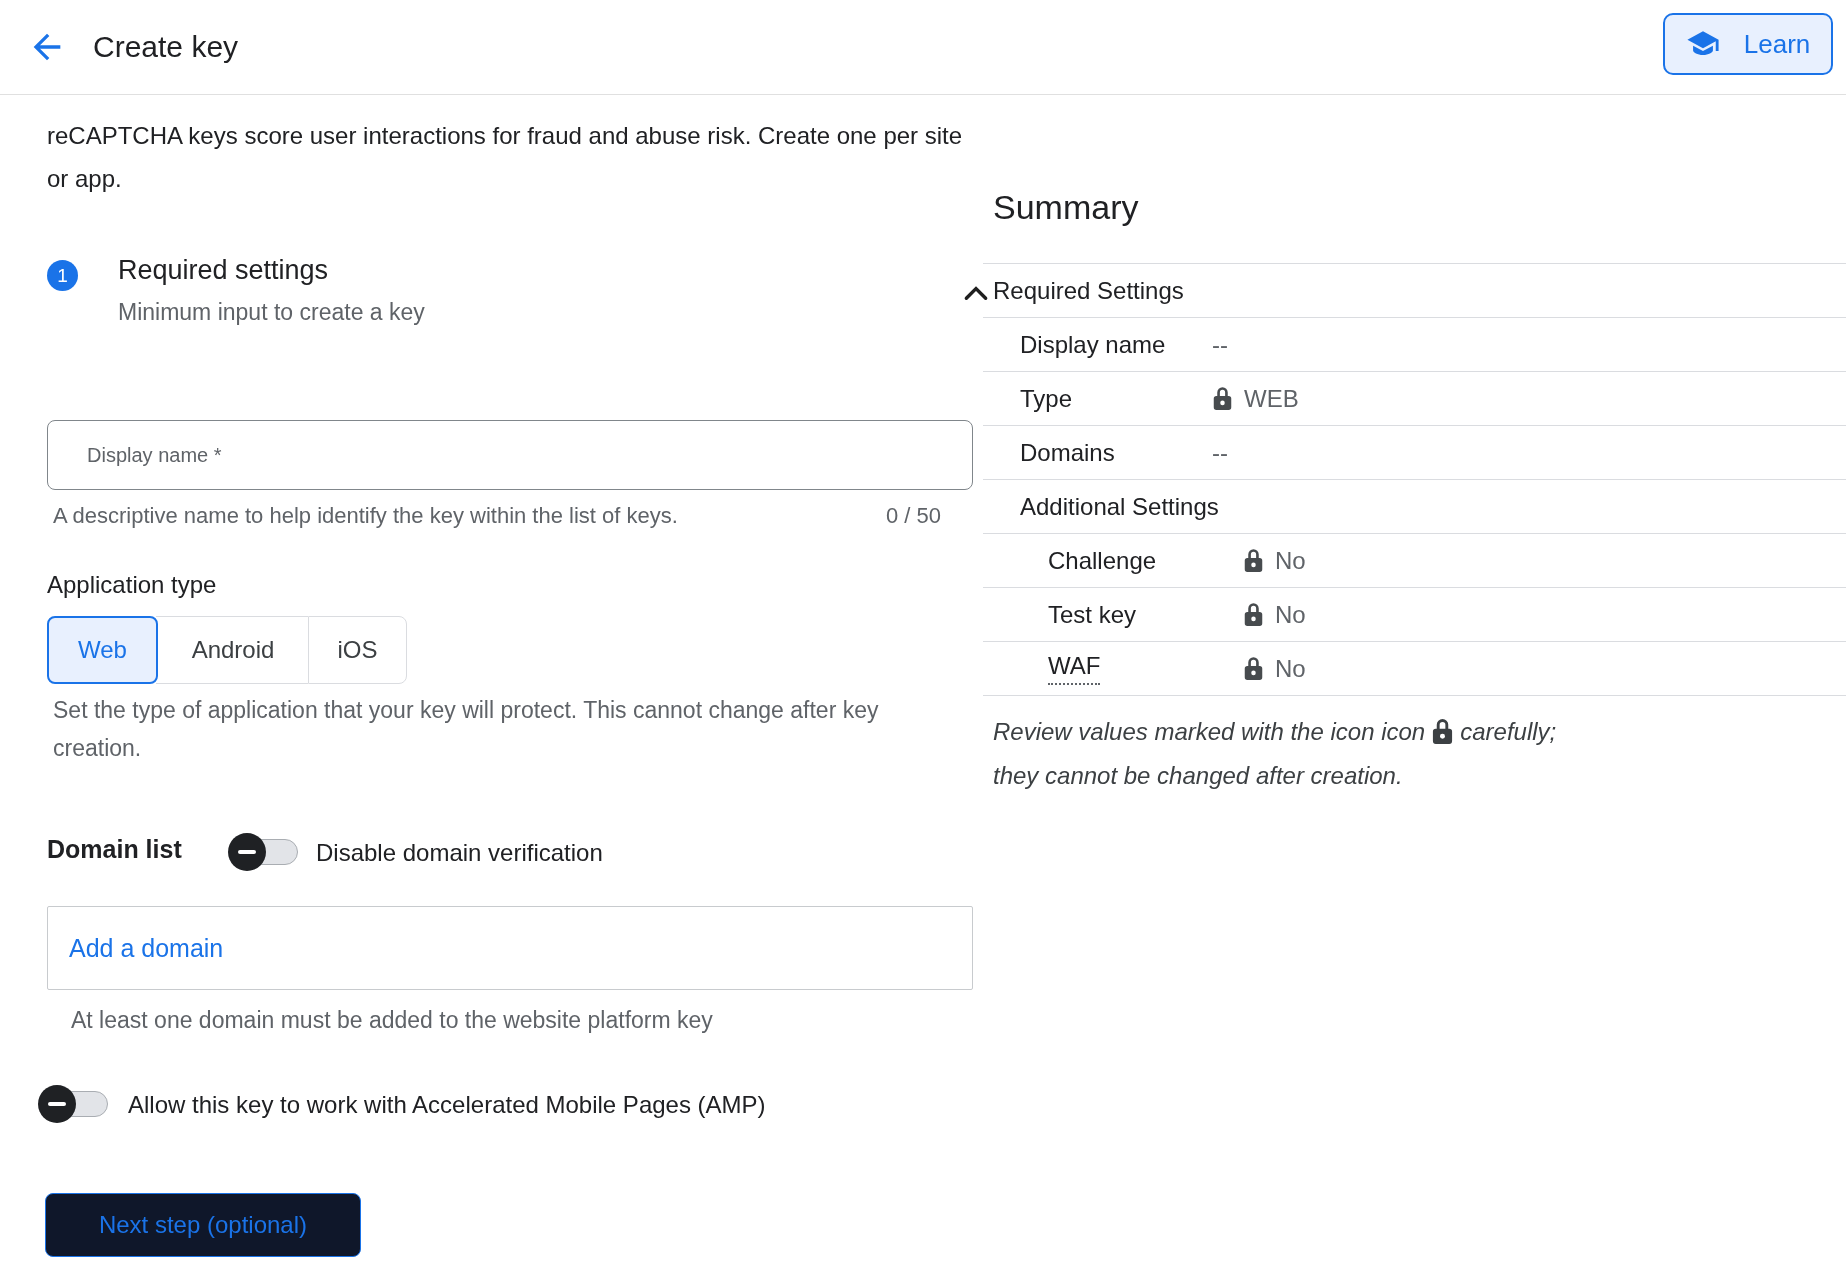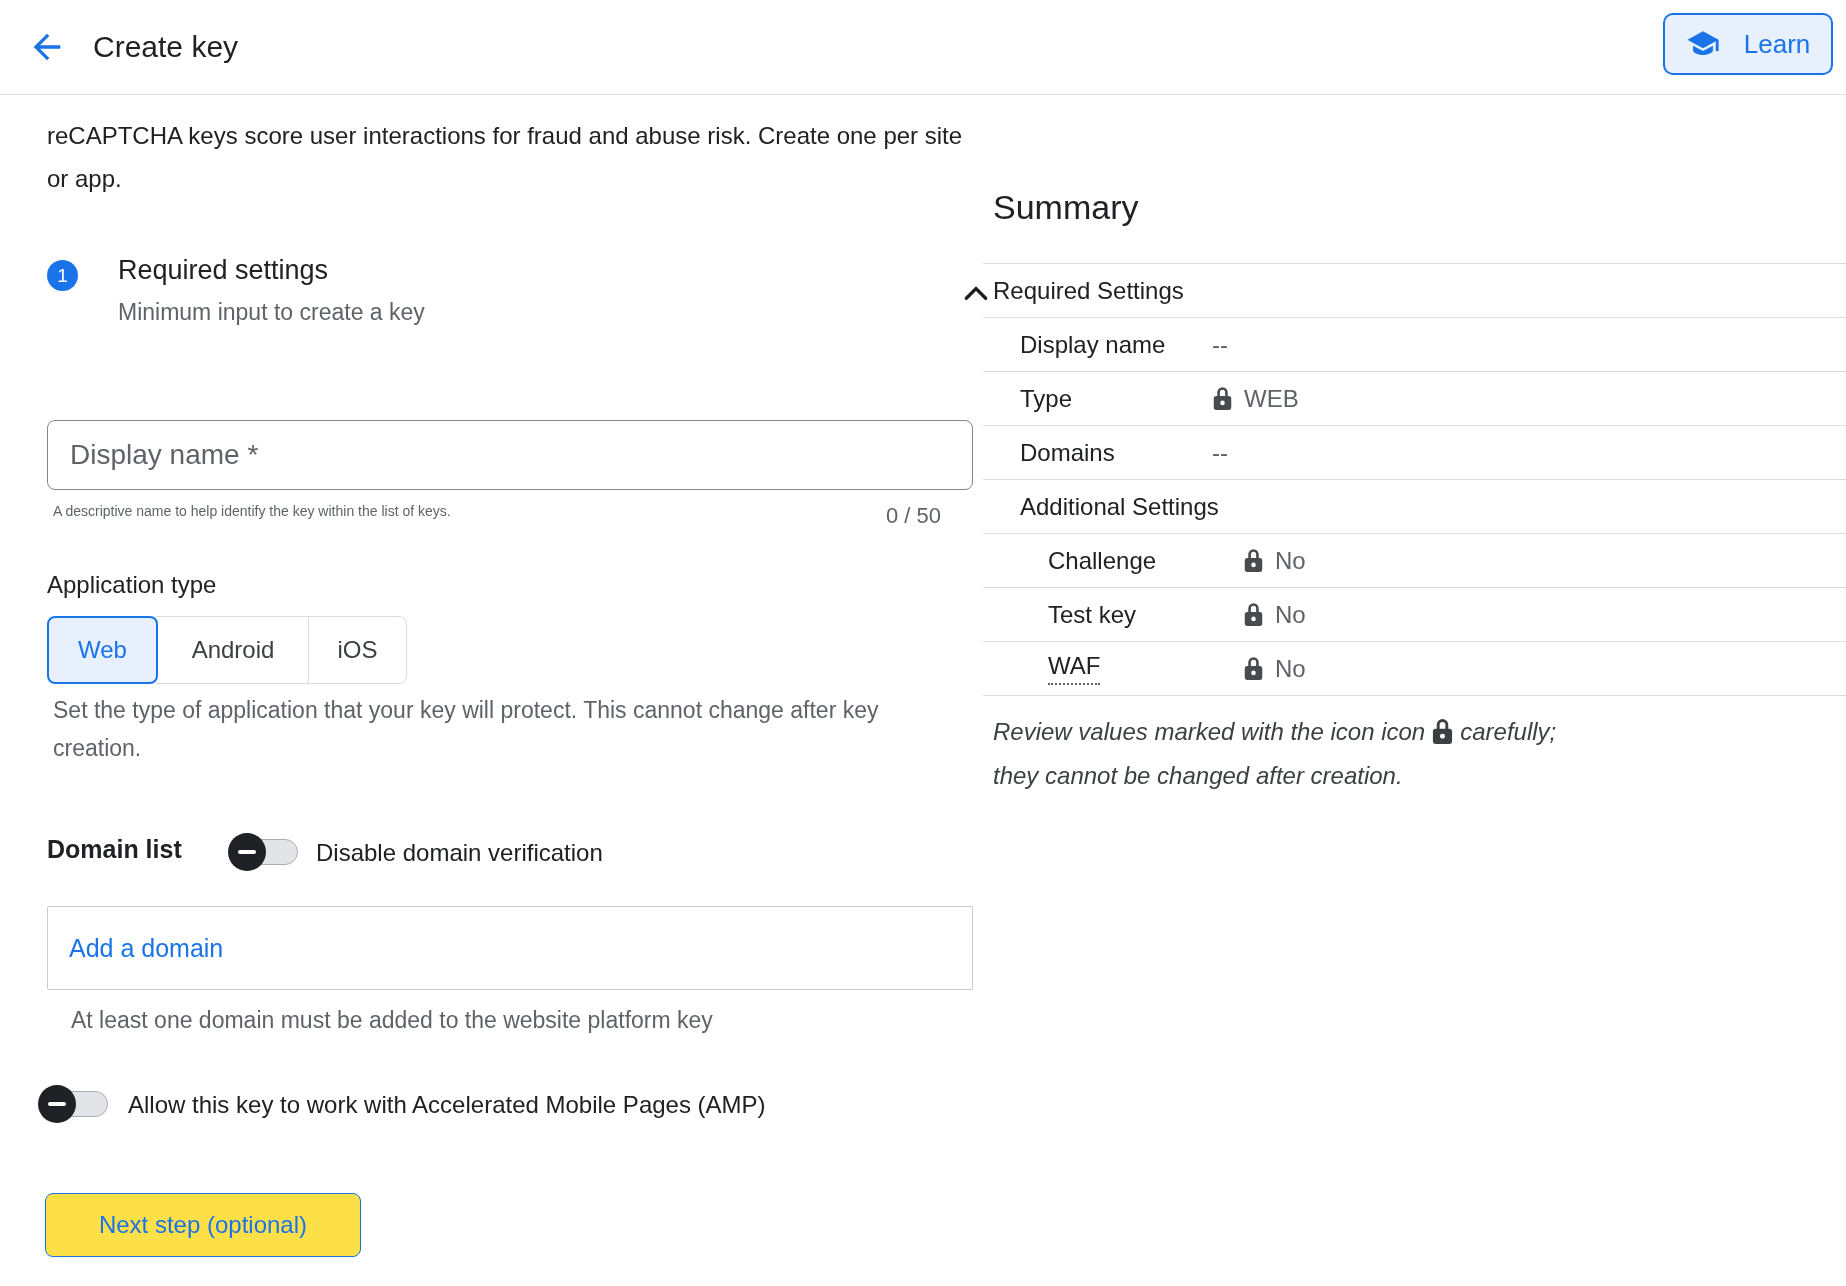--- a/index.html
+++ b/index.html
@@ -26,24 +26,24 @@
   #step-circle { position:absolute; left:47px; top:260px; width:31px; height:31px; border-radius:50%;
                  background:#1a73e8; color:#fff; font-size:19px; font-weight:500;
                  display:flex; align-items:center; justify-content:center; }
   #step-title { position:absolute; left:118px; top:255px; font-size:27px; color:#202124; }
   #step-subtitle { position:absolute; left:118px; top:299px; font-size:23px; color:#5f6368; }
   #collapse-btn { position:absolute; left:958px; top:276px; width:36px; height:36px; cursor:pointer;
                   display:flex; align-items:center; justify-content:center; }
 
   
   #display-name-input { position:absolute; left:47px; top:420px; width:926px; height:70px;
-                        border:1.5px solid #80868b; border-radius:8px; padding:0 22px;
-                        font-size:28px; font-family:"Liberation Sans", sans-serif; color:#202124; outline:none; }
+                        border:1.5px solid #80868b; border-radius:8px; padding:0 39px;
+                        font-size:20px; font-family:"Liberation Sans", sans-serif; color:#202124; outline:none; }
   #display-name-input::placeholder { color:#5f6368; opacity:1; }
-  #display-name-helper { position:absolute; left:53px; top:503px; font-size:14px; color:#5f6368; }
+  #display-name-helper { position:absolute; left:53px; top:503px; font-size:22px; color:#5f6368; }
   #char-counter { position:absolute; left:886px; top:503px; font-size:22px; color:#5f6368; }
 
   
   #app-type-label { position:absolute; left:47px; top:571px; font-size:24px; font-weight:500; color:#202124; }
   #segmented { position:absolute; left:47px; top:616px; height:68px; display:flex; }
   .segment { height:68px; display:flex; align-items:center; justify-content:center;
              font-size:24px; cursor:pointer; background:#fff; color:#3c4043; font-weight:500; }
   .segment.selected { width:111px; background:#e8f0fe; border:2px solid #1a73e8; border-radius:8px;
                       color:#1a73e8; z-index:2; }
   .segment.mid { width:152px; border-top:1px solid #dadce0; border-bottom:1px solid #dadce0; margin-left:-2px;
@@ -70,21 +70,21 @@
                     border:1px solid #c8cbce; border-radius:2px; display:flex; align-items:center; }
   #add-domain-link { margin-left:21px; font-size:25px; font-weight:500; color:#1a73e8; cursor:pointer; }
   #domain-helper { position:absolute; left:53px; top:1007px; font-size:23px; color:#5f6368;margin-left:18px; }
 
   
   #amp-toggle { position:absolute; left:38px; top:1084px; }
   #amp-label { position:absolute; left:128px; top:1091px; font-size:24px; color:#202124; }
 
   
   #next-btn { position:absolute; left:45px; top:1193px; width:316px; height:64px;
-              background:#fde047; border:1.5px solid #1a73e8; border-radius:8px;
+              background:#0f172a; border:1.5px solid #1a73e8; border-radius:8px;
               color:#1a73e8; font-size:24px; font-weight:500; cursor:pointer;
               display:flex; align-items:center; justify-content:center; }
 
   
   #summary-title { position:absolute; left:993px; top:188px; font-size:34px; font-weight:400; color:#202124; }
   #summary-table { position:absolute; left:983px; top:263px; width:863px; border-top:1px solid #dadce0; }
   .srow { position:relative; height:54px; border-bottom:1px solid #dadce0;
           display:flex; align-items:center; font-size:24px; color:#202124; }
   .srow .slabel { white-space:nowrap; }
   .srow.lvl1 { padding-left:10px; font-weight:500; }

